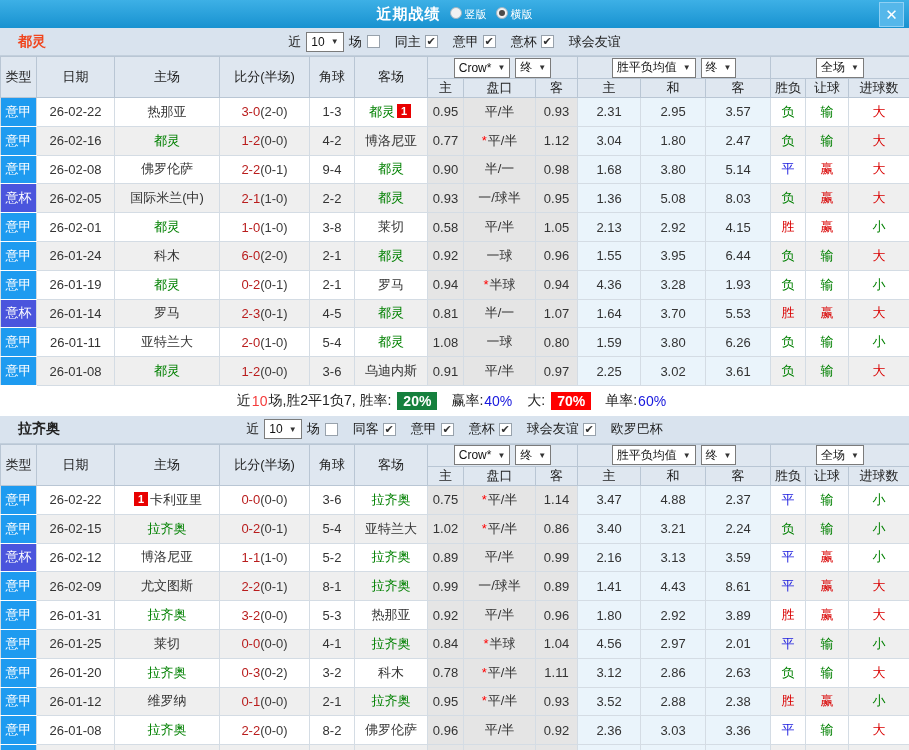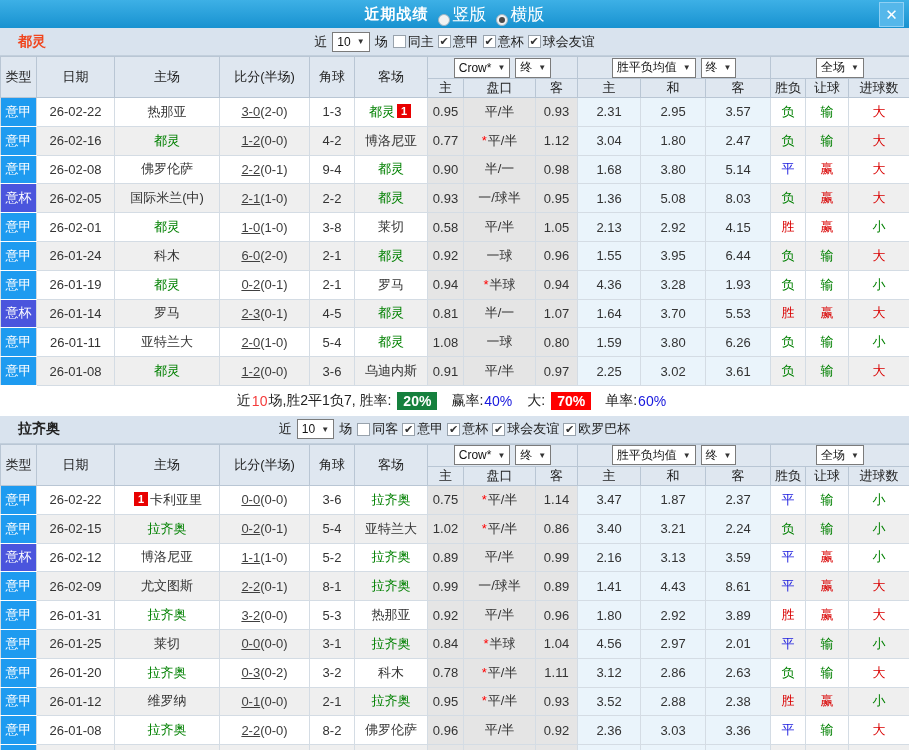--- a/index.html
+++ b/index.html
@@ -2,47 +2,47 @@
 <html><head>
 <meta charset="utf-8">
 <style>
   html,body{margin:0;padding:0;background:#fff;}
   body{font-family:"Liberation Sans","DejaVu Sans",sans-serif;}
   .window{width:909px;height:750px;overflow:hidden;background:#fff;position:relative;}
 
   
   .titlebar{height:28px;background:linear-gradient(#3db0e6,#1892d0);display:flex;align-items:center;justify-content:center;gap:9px;position:relative;color:#fff;}
   .titlebar .ttl{font-size:15px;font-weight:bold;letter-spacing:1px;}
-  .radio-lab{display:inline-flex;align-items:flex-end;gap:3px;font-size:17px;color:#fff;cursor:pointer;}
+  .radio-lab{display:inline-flex;align-items:flex-start;gap:3px;font-size:11px;color:#fff;cursor:pointer;}
   .rd{width:12px;height:12px;border-radius:50%;background:#f2f2f2;border:1px solid #9fb4c2;box-sizing:border-box;display:inline-block;position:relative;}
   .rd.on::after{content:"";position:absolute;left:2px;top:2px;width:6px;height:6px;border-radius:50%;background:#4a4a4a;}
   .close{position:absolute;right:5px;top:2px;width:23px;height:23px;background:#55b7ea;border:1px solid #8fd0f4;color:#fff;font-size:15px;font-weight:bold;display:flex;align-items:center;justify-content:center;cursor:pointer;}
 
   
   .filter-row{height:28px;background:#d9e3ee;border-bottom:1px solid #c2cfdc;box-sizing:border-box;position:relative;display:flex;align-items:center;justify-content:center;gap:5px;font-size:13px;color:#222;}
   .filter-row .team{position:absolute;left:18px;font-size:14px;font-weight:bold;}
   .dd{display:inline-flex;align-items:center;gap:6px;background:#fff;border:1px solid #7b7b7b;padding:0 4px;height:18px;font-size:12px;color:#111;cursor:pointer;white-space:nowrap;}
   .dd .arr{font-size:8px;color:#333;}
-  .cb{display:inline-flex;align-items:center;gap:2px;cursor:pointer;}
+  .cb{display:inline-flex;align-items:center;gap:15px;cursor:pointer;}
   .cb .box{width:13px;height:13px;background:#fff;border:1px solid #98a2ac;box-sizing:border-box;font-size:11px;line-height:11px;color:#333;text-align:center;}
 
   
   table{border-collapse:collapse;table-layout:fixed;width:909px;}
   thead td{background:#dfe7f0;border:1px solid #b9c6d4;text-align:center;font-size:13px;color:#222;padding:0;overflow:hidden;}
   tr.h1 td{height:21px;}
   tr.h2 td{height:17px;}
   .grpwrap{display:flex;align-items:center;justify-content:center;gap:5px;}
   tbody td{border:1px solid #d4dce4;height:27.8px;text-align:center;font-size:13px;color:#333;padding:0;overflow:hidden;white-space:nowrap;}
   tr.alt td.plain{background:#efefef;}
   td.odd{background:#e5e5e5;}
   td.avg{background:#eaf4fb;margin-left:27px;}
   td.type{background:#1e9bf0;color:#fff;border-color:#fff #cfd9e2;}
   td.type.cup{background:#4a55dd;}
   .tg{color:#008000;}
-  .ft{color:#404040;text-decoration:underline;}
+  .ft{color:#b91c1c;}
   .ht{color:#3a3a3a;}
   .star{color:#f00;margin-right:1px;}
   .badge{display:inline-block;background:#e80000;color:#fff;font-size:11px;font-weight:bold;min-width:12px;height:14px;line-height:14px;padding:0 1px;margin:0 2px;vertical-align:1px;}
   .c-r{color:#d90000;}
   .c-g{color:#008000;}
   .c-b{color:#1717dd;}
 
   
   .summary{height:30px;display:flex;align-items:center;justify-content:center;gap:1px;font-size:14px;color:#222;background:#fff;}
   .summary .red-num{color:#f43b3b;}
@@ -466,21 +466,21 @@
             <td class="type">意甲</td>
             <td class="plain">26-02-22</td>
             <td class="plain"><span class="badge">1</span><span>卡利亚里</span></td>
             <td class="plain"><span class="ft">0-0</span><span class="ht">(0-0)</span></td>
             <td class="plain">3-6</td>
             <td class="plain"><span class="tg">拉齐奥</span></td>
             <td class="odd">0.75</td>
             <td class="odd"><span class="star">*</span>平/半</td>
             <td class="odd">1.14</td>
             <td class="avg">3.47</td>
-            <td class="avg">1.87</td>
+            <td class="avg">4.88</td>
             <td class="avg">2.37</td>
             <td class="plain c-b">平</td>
             <td class="plain c-g">输</td>
             <td class="plain c-g">小</td>
           </tr>
           <tr class="alt">
             <td class="type">意甲</td>
             <td class="plain">26-02-15</td>
             <td class="plain"><span class="tg">拉齐奥</span></td>
             <td class="plain"><span class="ft">0-2</span><span class="ht">(0-1)</span></td>
@@ -545,21 +545,21 @@
             <td class="avg">3.89</td>
             <td class="plain c-r">胜</td>
             <td class="plain c-r">赢</td>
             <td class="plain c-r">大</td>
           </tr>
           <tr class="alt">
             <td class="type">意甲</td>
             <td class="plain">26-01-25</td>
             <td class="plain"><span>莱切</span></td>
             <td class="plain"><span class="ft">0-0</span><span class="ht">(0-0)</span></td>
-            <td class="plain">3-1</td>
+            <td class="plain">4-1</td>
             <td class="plain"><span class="tg">拉齐奥</span></td>
             <td class="odd">0.84</td>
             <td class="odd"><span class="star">*</span>半球</td>
             <td class="odd">1.04</td>
             <td class="avg">4.56</td>
             <td class="avg">2.97</td>
             <td class="avg">2.01</td>
             <td class="plain c-b">平</td>
             <td class="plain c-g">输</td>
             <td class="plain c-g">小</td>

